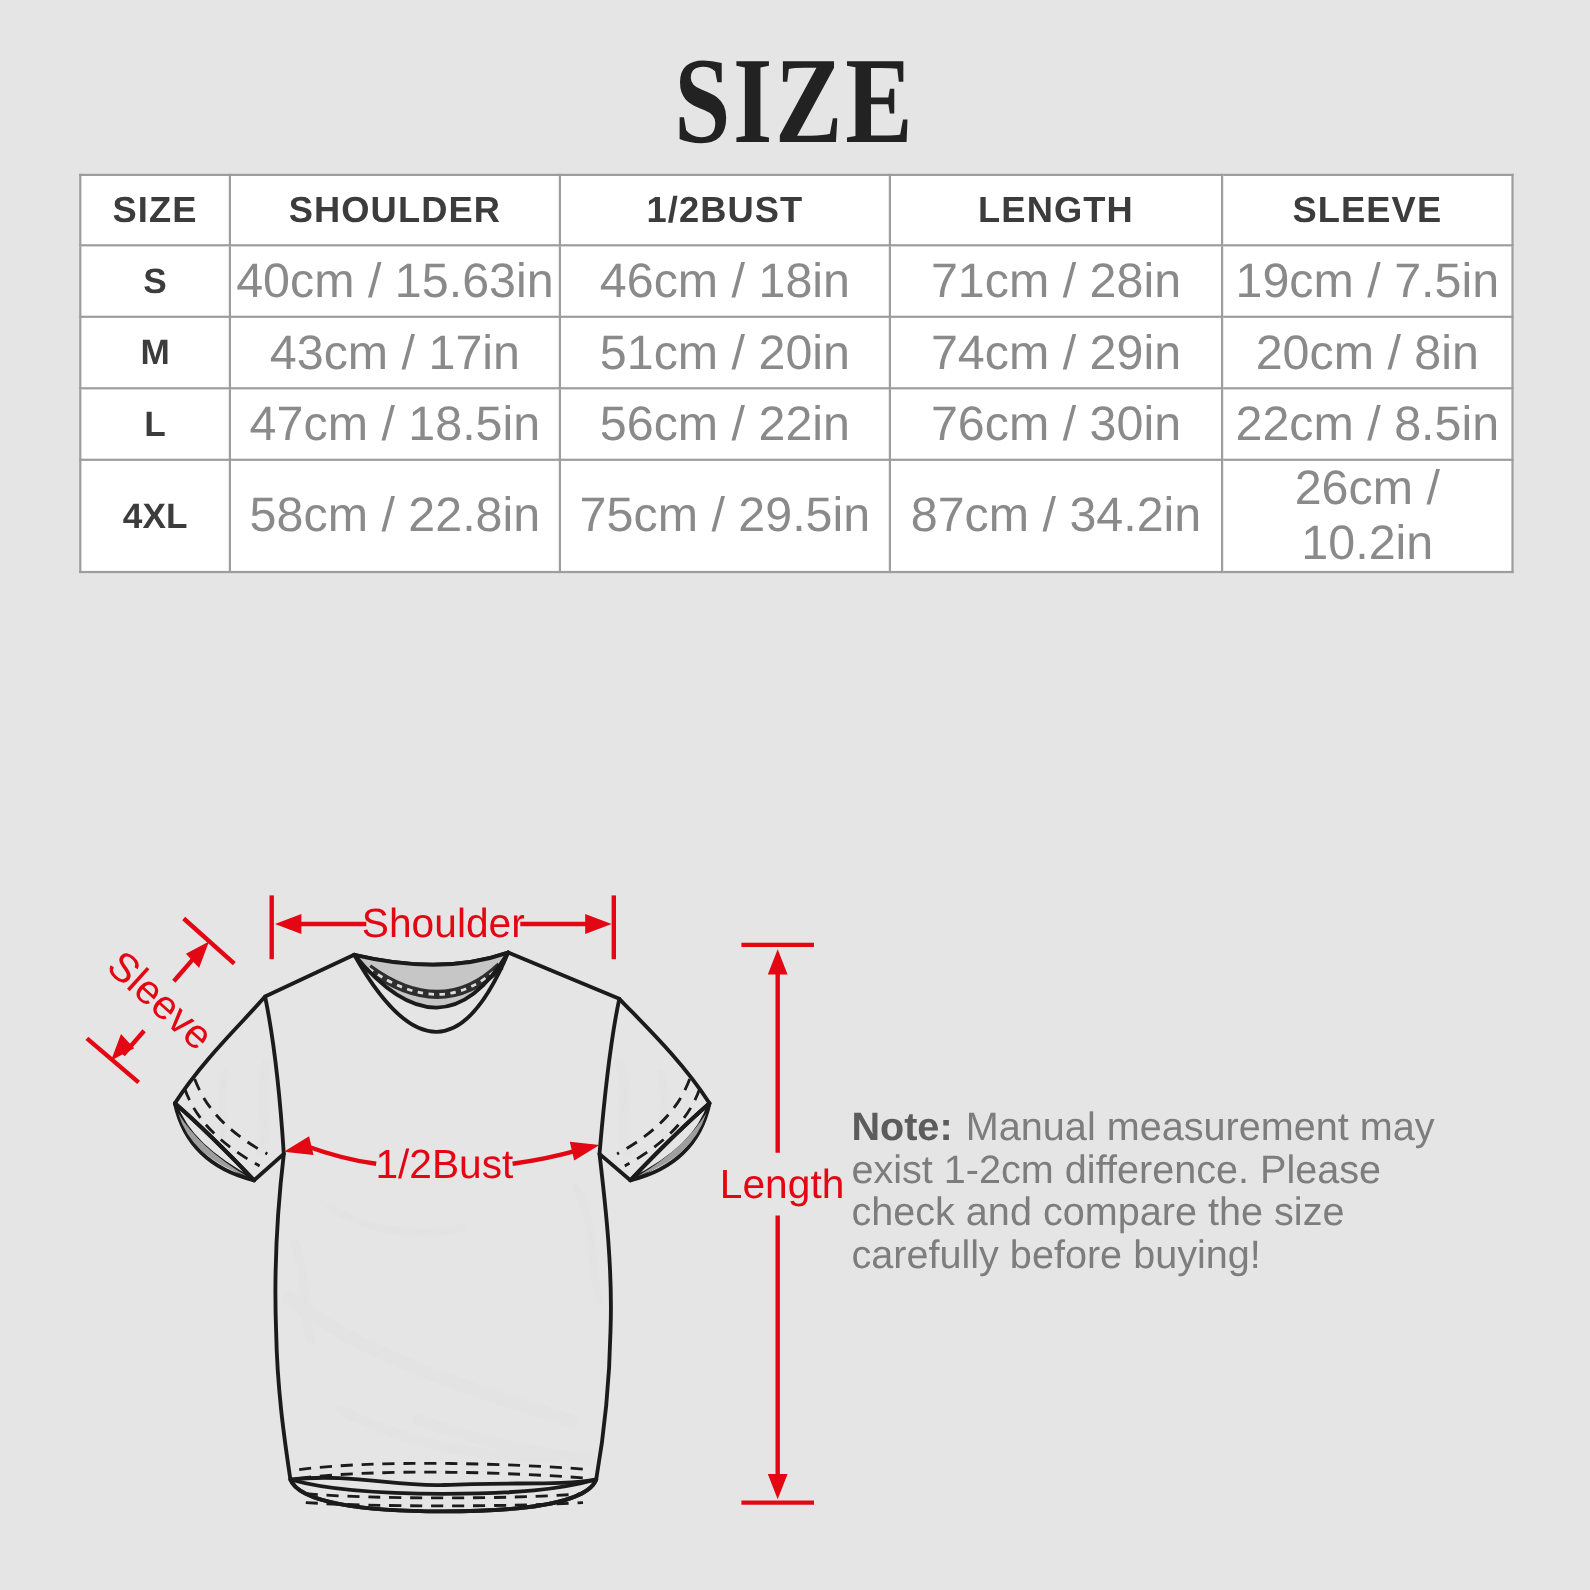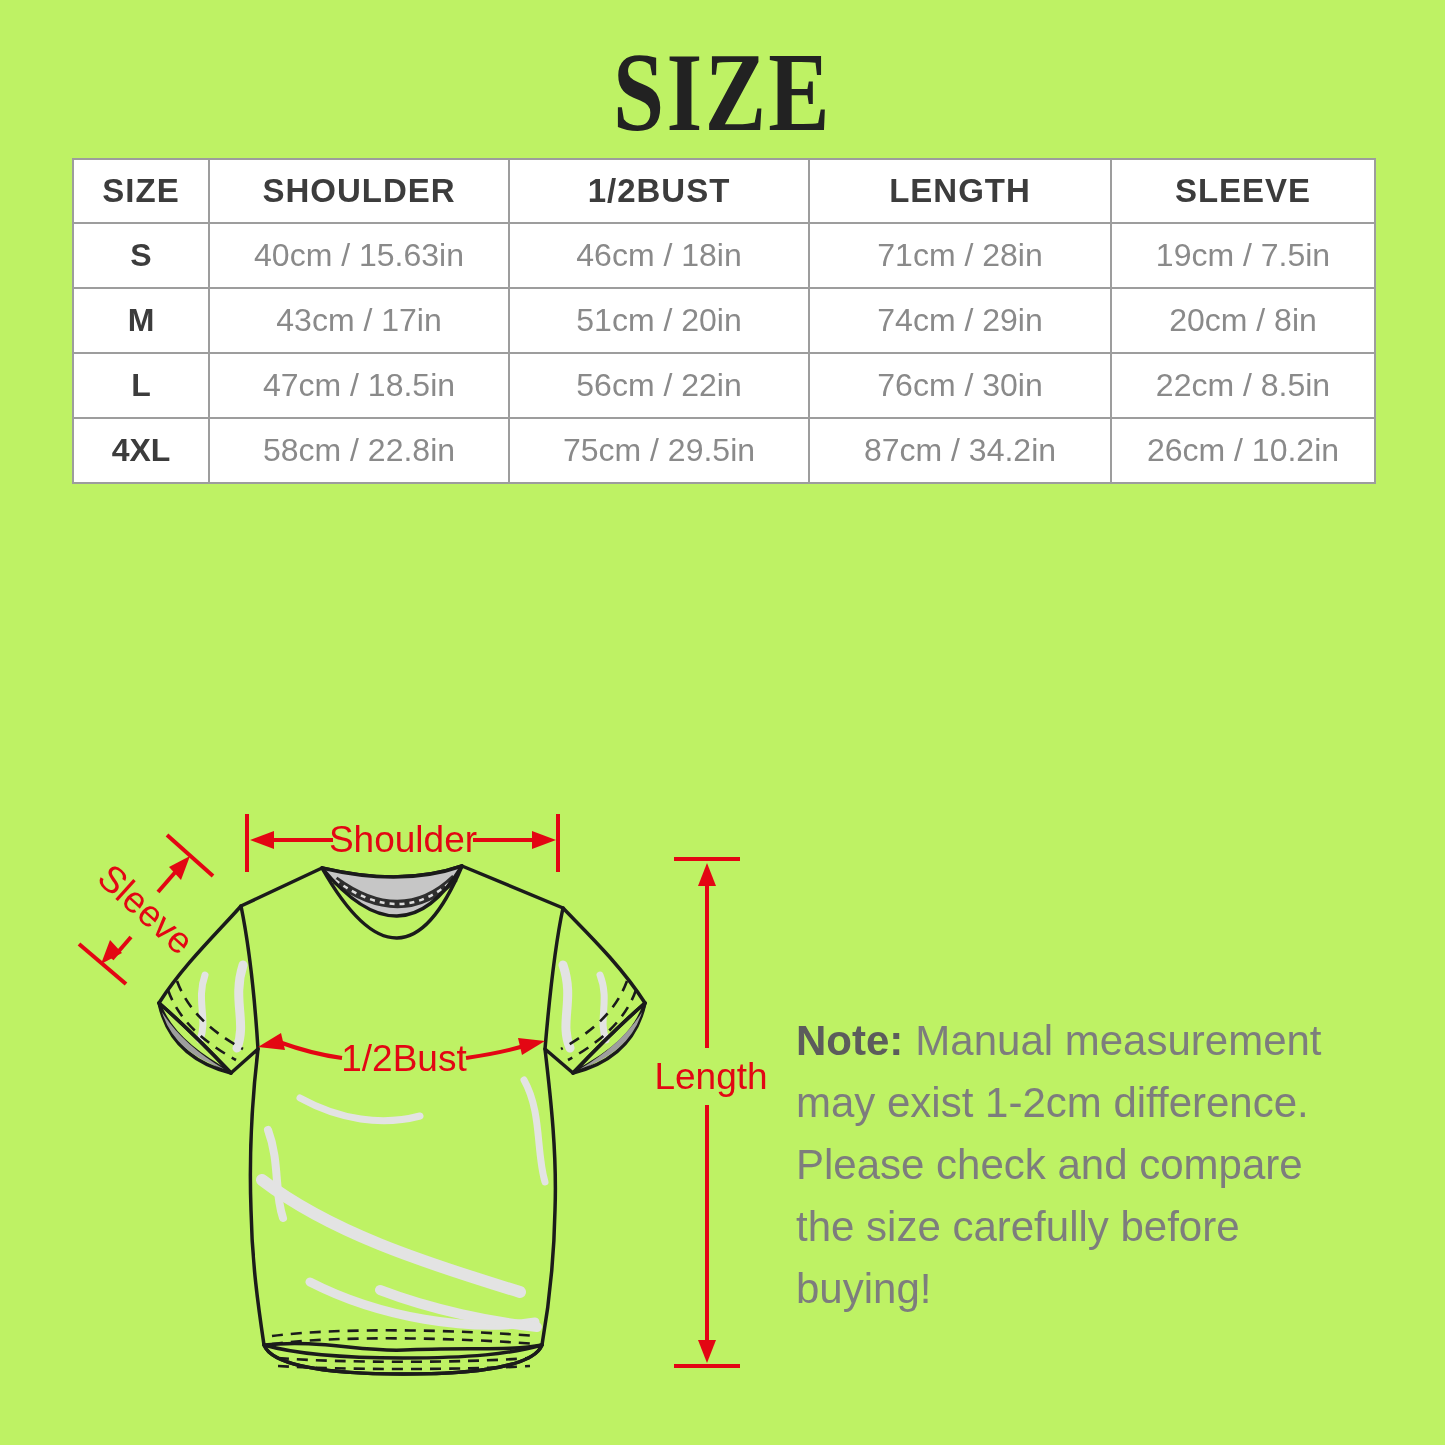--- a/index.html
+++ b/index.html
@@ -1,34 +1,34 @@
 <!DOCTYPE html>
 <html><head>
 <meta charset="utf-8">
 <style>
   html,body{margin:0;padding:0;background:#fff;}
-  #canvas{position:relative;width:1445px;height:1445px;background:#bef264;overflow:hidden;
+  #canvas{position:relative;width:1445px;height:1445px;background:#e5e5e5;overflow:hidden;
           font-family:"Liberation Sans",sans-serif;}
 
   
   .page-title{position:absolute;top:36px;left:0;width:100%;text-align:center;
     font-family:"Liberation Serif",serif;font-weight:bold;font-size:112px;line-height:1;
     color:#222;letter-spacing:3px;transform:scaleX(0.82);transform-origin:center top;}
 
   
   table.size-table{position:absolute;left:72px;top:158px;width:1302px;border-collapse:collapse;
     table-layout:fixed;}
   .size-table th,.size-table td{border:2px solid #9d9d9d;text-align:center;vertical-align:middle;
     padding:0;background:#fff;}
   .size-table th{height:62px;font-size:33px;font-weight:bold;color:#3c3c3c;letter-spacing:1px;}
-  .size-table td{height:63px;font-size:32px;color:#8a8a8a;}
+  .size-table td{height:63px;font-size:44px;color:#8a8a8a;}
   .size-table td.size-col{font-weight:bold;color:#3c3c3c;font-size:32px;}
 
   
-  .note{position:absolute;left:796px;top:968px;width:548px;font-size:42px;line-height:62px;
+  .note{position:absolute;left:774px;top:968px;width:548px;font-size:36px;line-height:39px;
     color:#7d7d7d;}
   .note .note-prefix{font-weight:bold;color:#5c5c5c;margin-right:12px;}
 
   
   .diagram{position:absolute;left:40px;top:790px;width:760px;height:600px;}
   .red-label{font-family:"Liberation Sans",sans-serif;font-size:37px;fill:#e30613;}
   .redline{stroke:#e30613;stroke-width:4;fill:none;}
   .redfill{fill:#e30613;stroke:none;}
   .outline{stroke:#1b1b1b;stroke-width:3.5;fill:none;stroke-linecap:round;stroke-linejoin:round;}
   .dashed{stroke:#1b1b1b;stroke-width:2.6;fill:none;stroke-dasharray:11 8;stroke-linecap:butt;}

